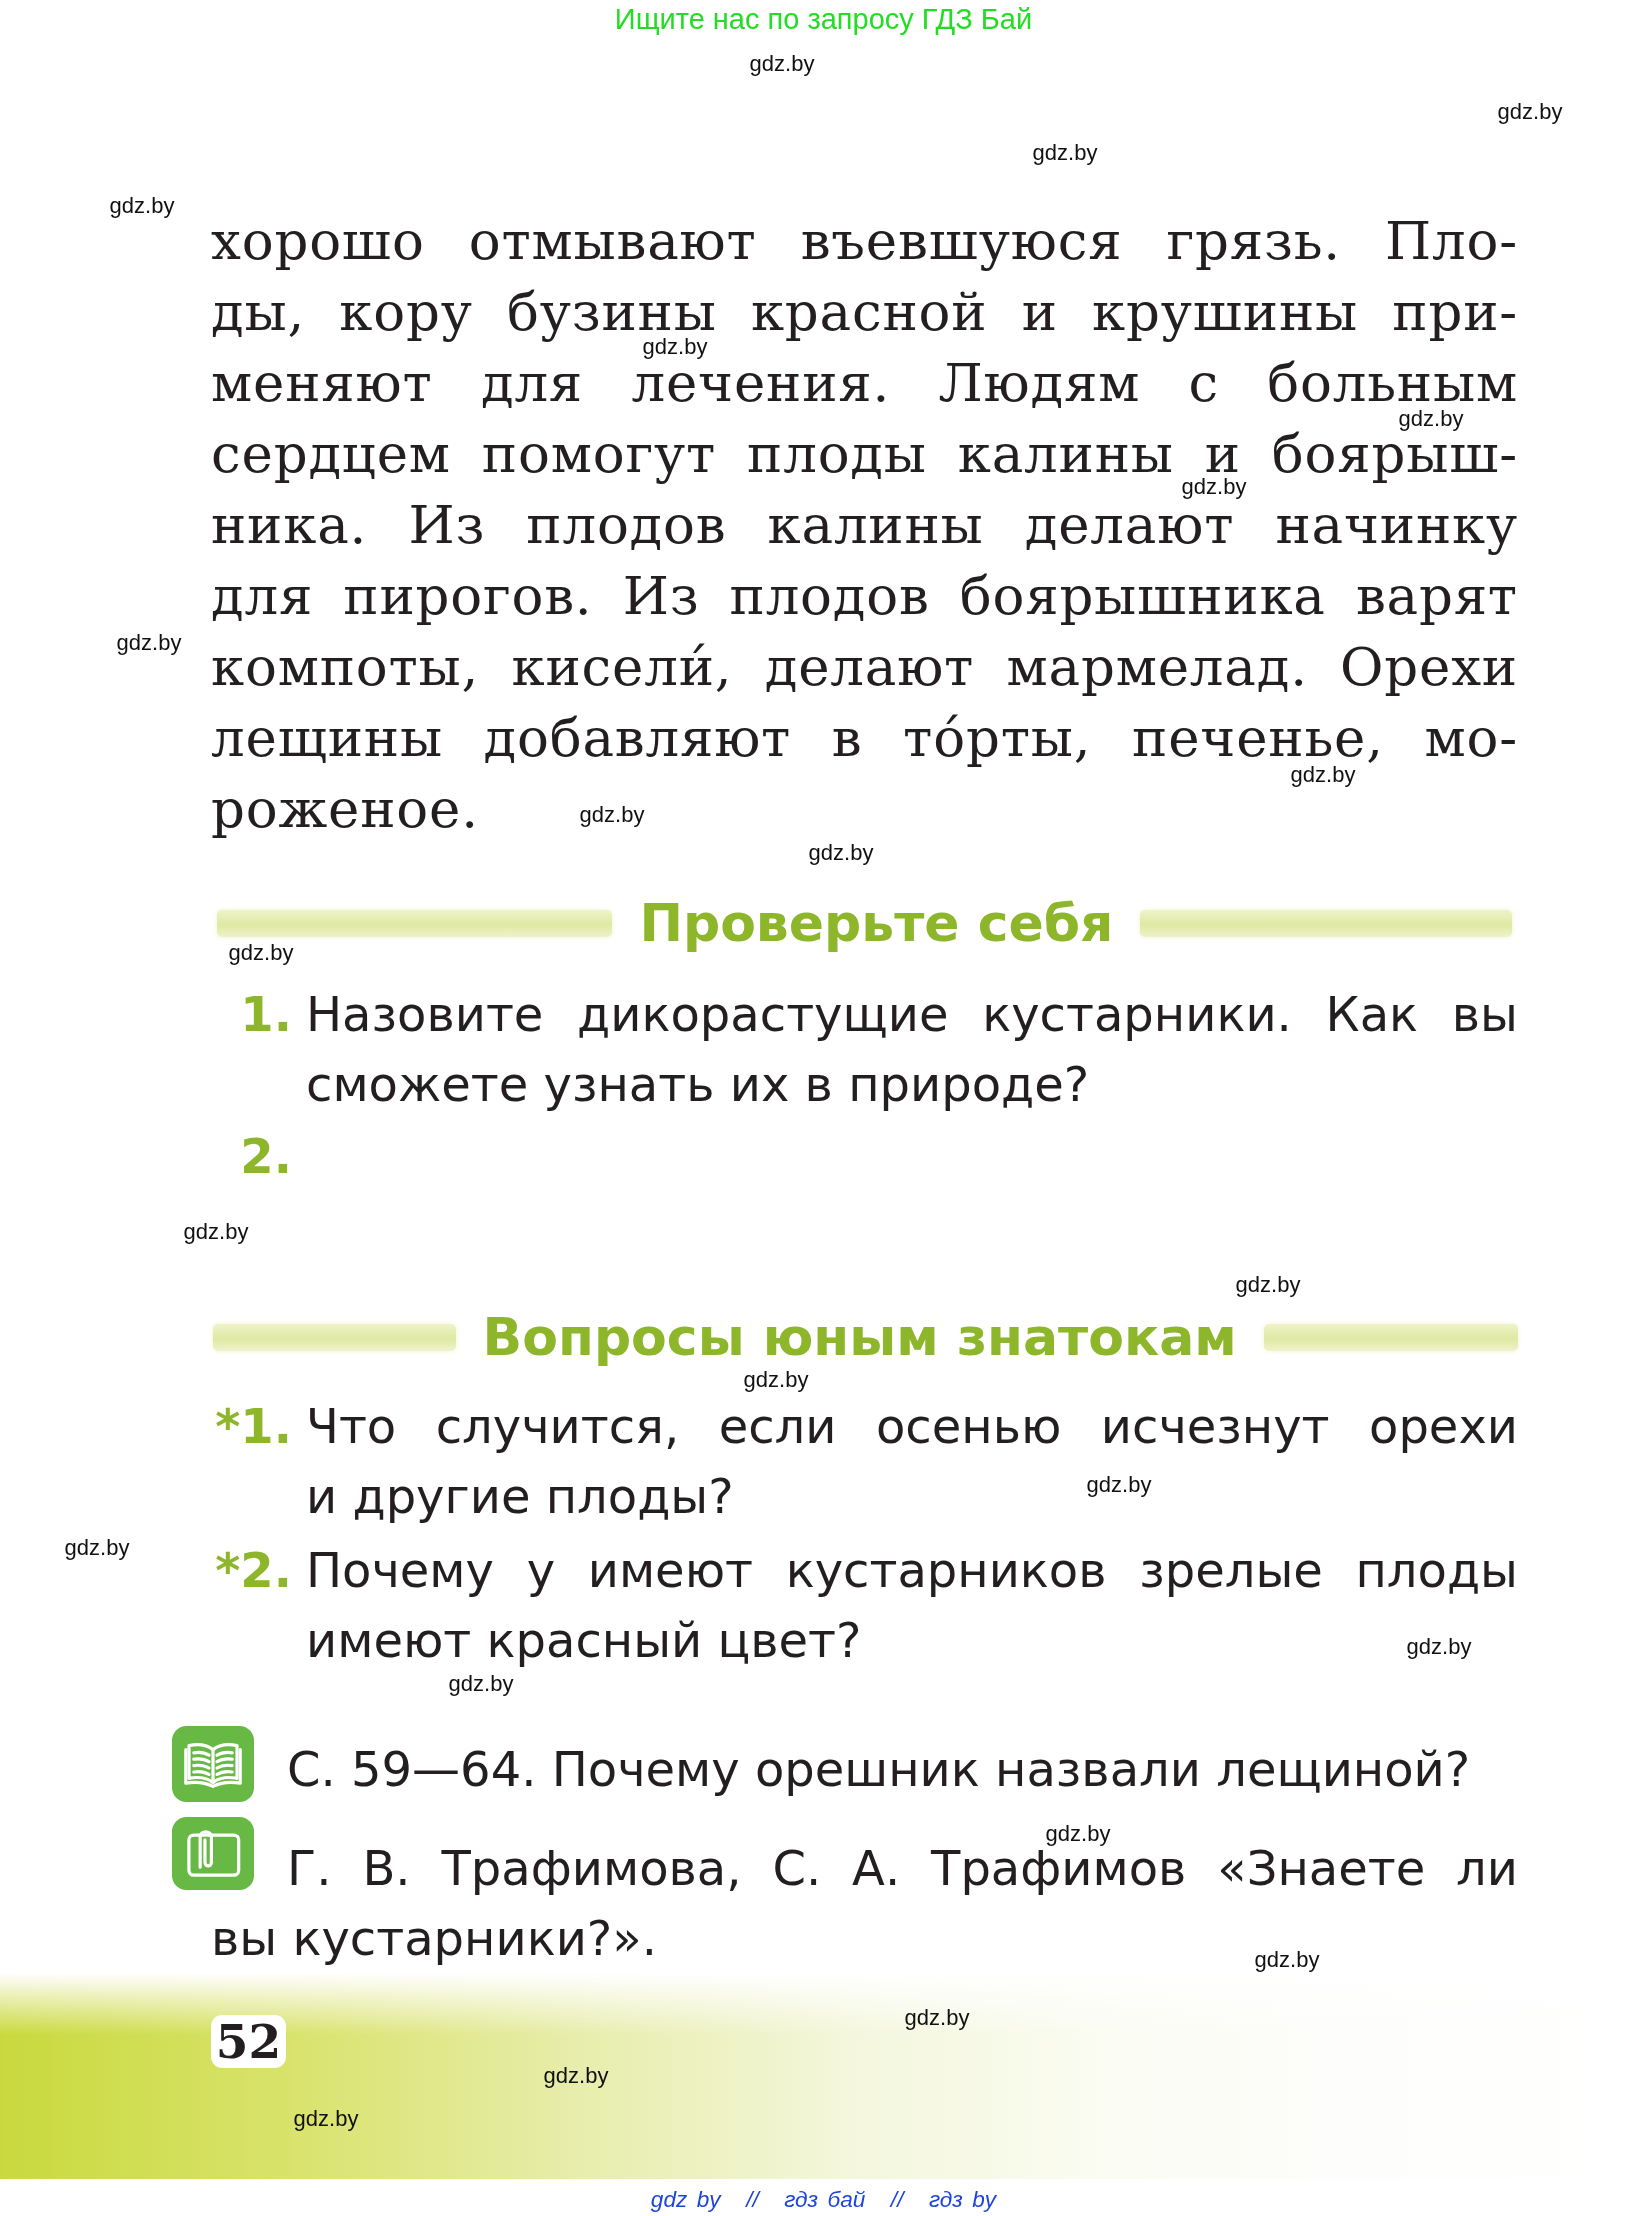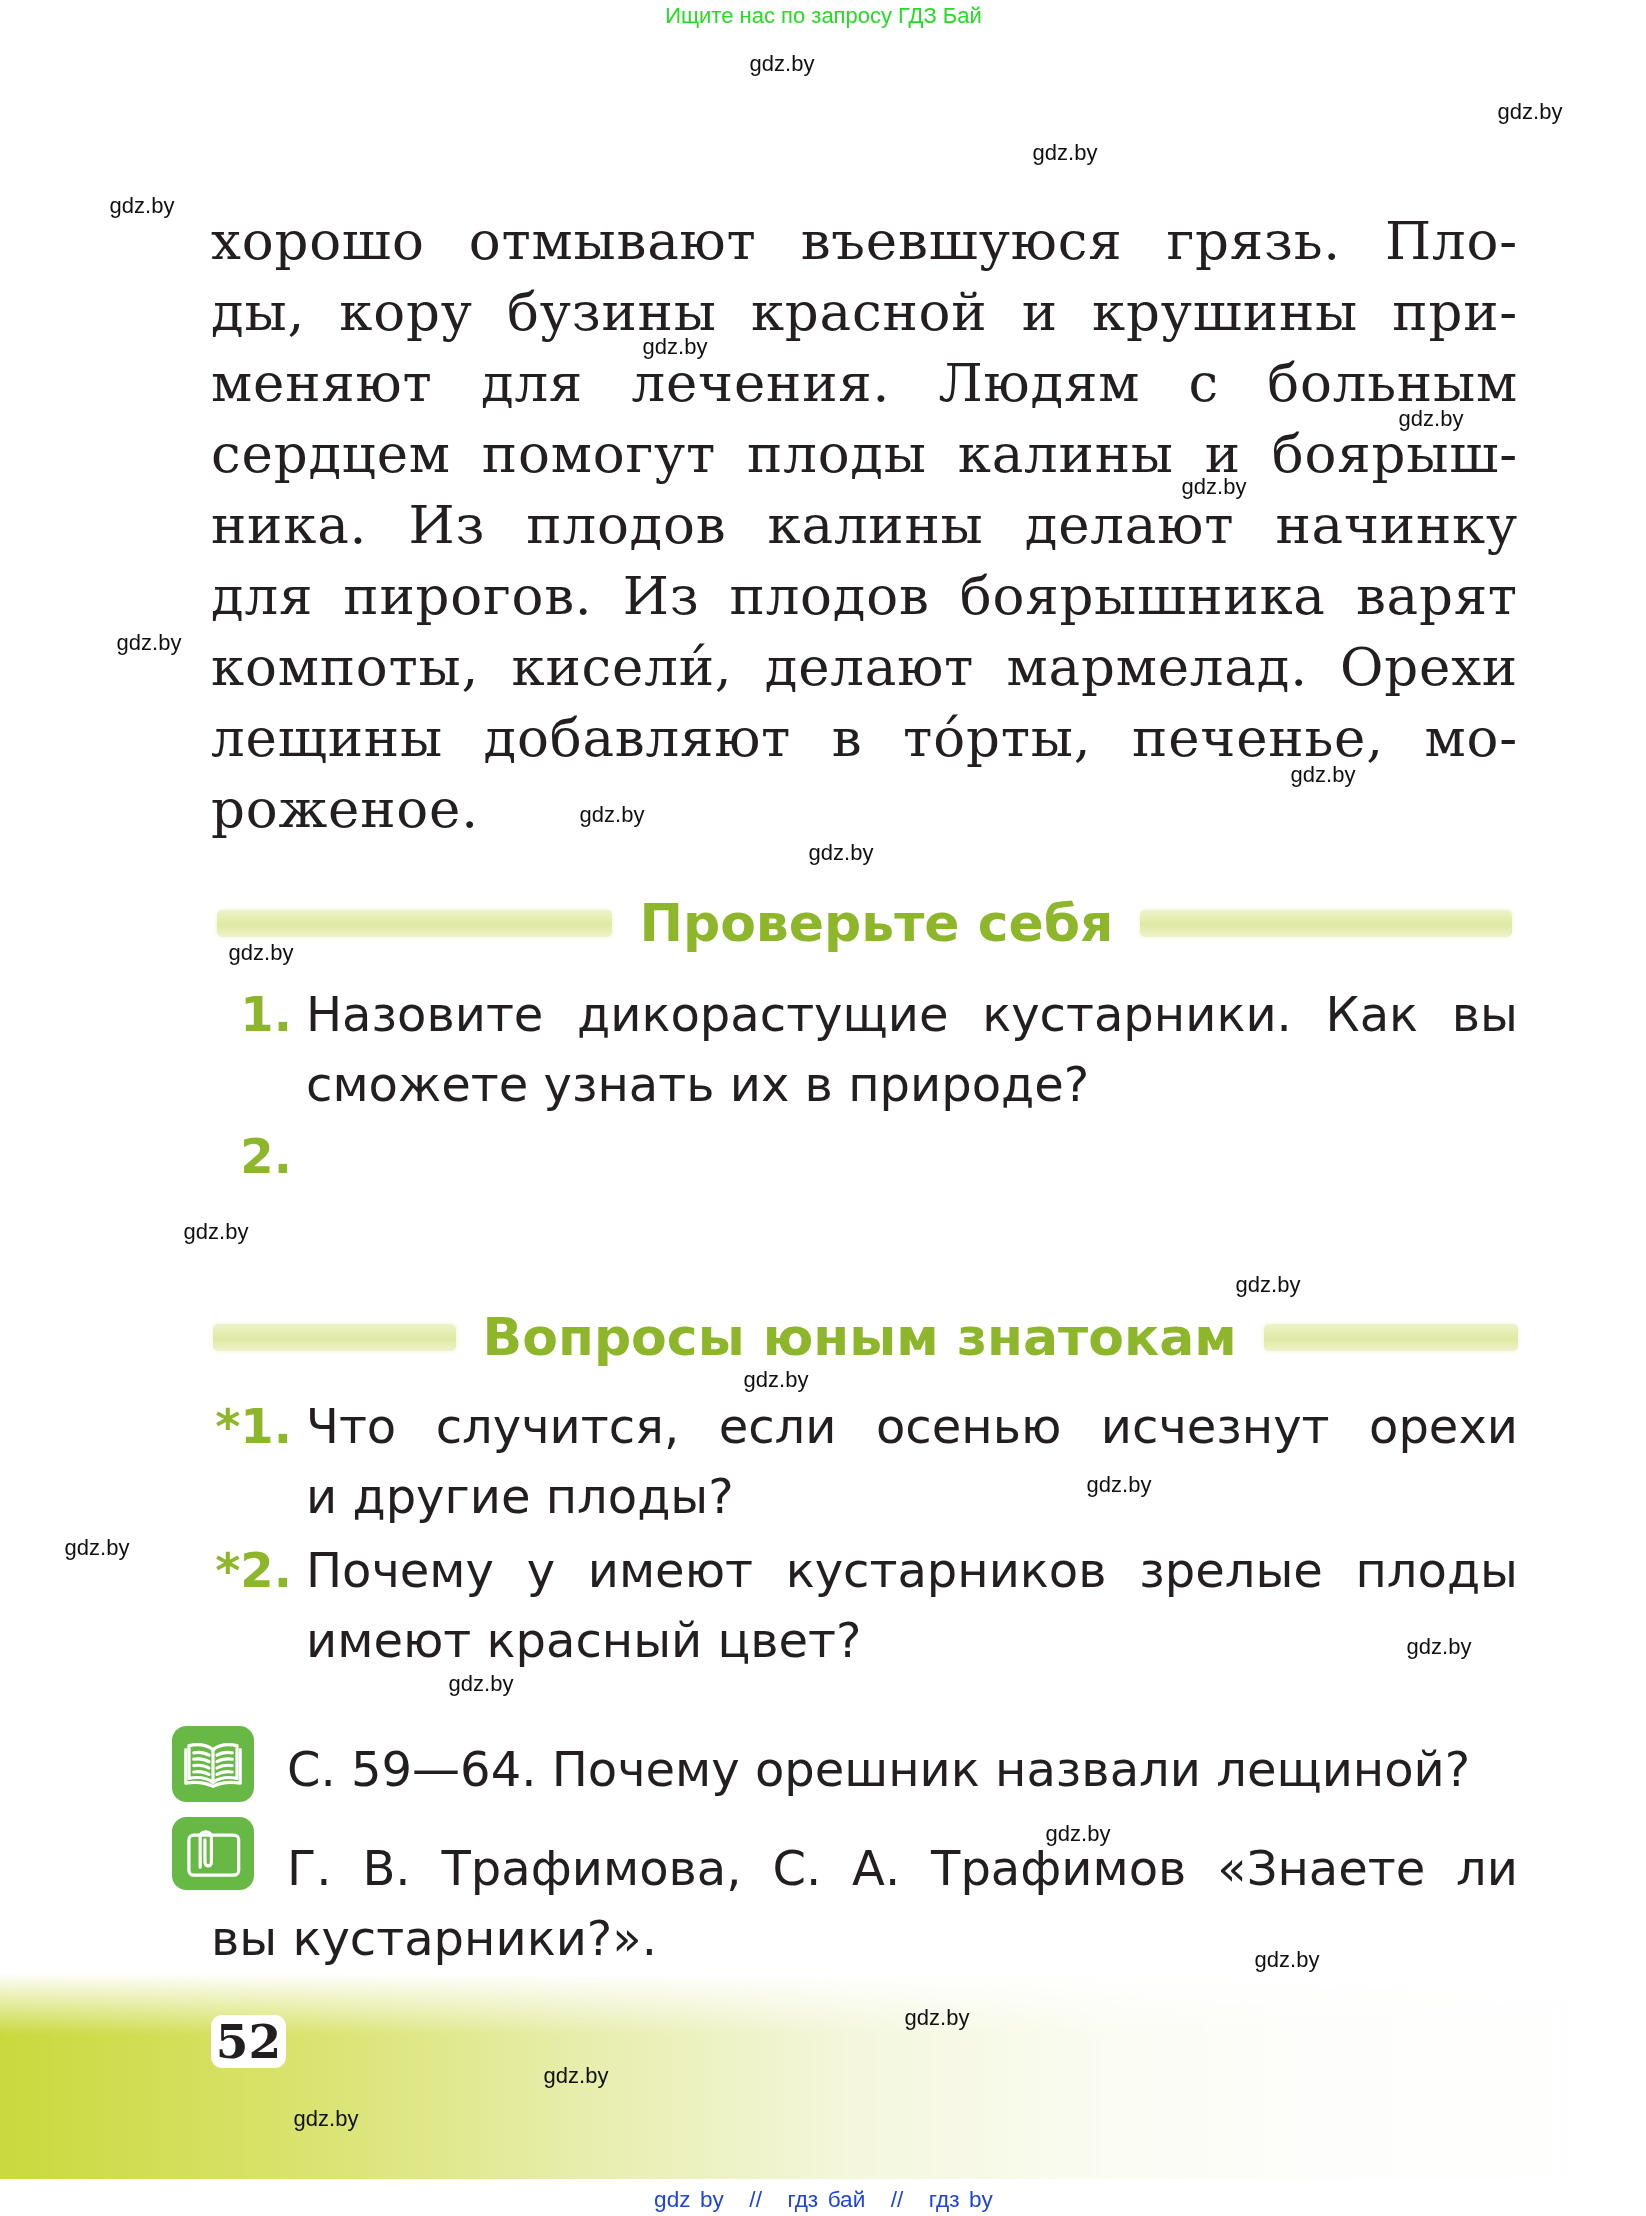--- a/index.html
+++ b/index.html
@@ -2,21 +2,21 @@
 <html style="font-size:13px"><head>
 <meta charset="utf-8">
 <style>
   html, body { margin: 0; padding: 0; }
   body {
     width: 1647px; height: 2216px; position: relative; overflow: hidden;
     background: #ffffff; font-family: "DejaVu Sans", sans-serif; color: #231f20;
   }
   .top-banner {
     position: absolute; left: 0; width: 1647px; top: 3.2px; text-align: center;
-    color: #22dd22; font-family: "Liberation Sans", sans-serif; font-size: 22px;
+    color: #22dd22; font-family: "Liberation Sans", sans-serif; font-size: 29px;
   }
   .wm {
     position: absolute; font-family: "Liberation Sans", sans-serif; font-size: 22px;
     color: #111; transform: translate(-50%, -50%); white-space: nowrap; z-index: 5;
   }
   .para {
     position: absolute; left: 211px; width: 1307px; top: 205px;
     font-family: "DejaVu Serif", serif; font-size: 53px; line-height: 71px;
     color: #231f20; letter-spacing: 0.8px;
   }
@@ -63,21 +63,21 @@
       linear-gradient(90deg, #c9d93d 0%, #d9e36d 18%, #e7edab 35%, #f4f7dd 52%, #fbfcf3 68%, #fdfdfb 80%, #ffffff 100%);
   }
   .page-num {
     position: absolute; left: 211px; top: 2015px; font-family: "DejaVu Serif", serif; font-weight: bold;
     font-size: 47px; color: #231f20; background: #ffffff; border-radius: 11.3px; padding: 0 4.8px; line-height: 53px;
   }
   .footer-links {
     position: absolute; left: 0; width: 1647px; top: 2187px; text-align: center;
     font-family: "Liberation Sans", sans-serif; font-size: 22.6px; color: #1f45d8; word-spacing: 3.2px;
   }
-  .footer-links span { margin: 0 8px; }
+  .footer-links span { margin: 0 8px; font-style: italic; }
 </style>
 </head>
 <body>
 
 <div class="top-banner">Ищите нас по запросу ГДЗ Бай</div>
 
 <div class="para">
   <span class="line">хорошо отмывают въевшуюся грязь. Пло-</span>
   <span class="line">ды, кору бузины красной и крушины при-</span>
   <span class="line">меняют для лечения. Людям с больным</span>

